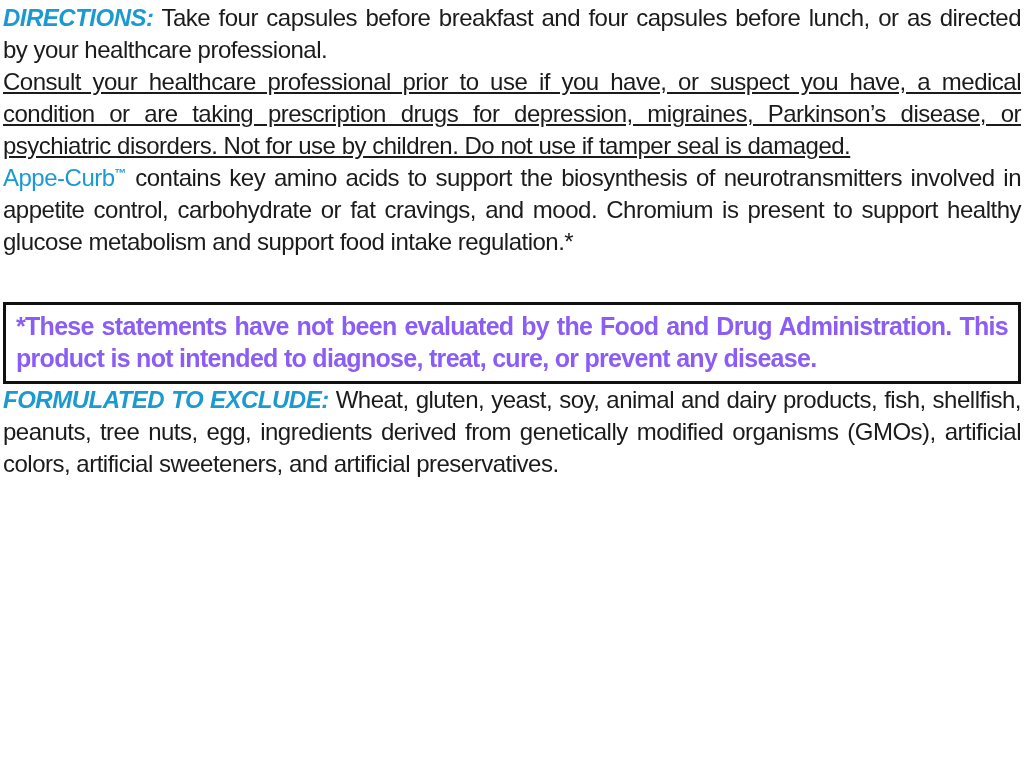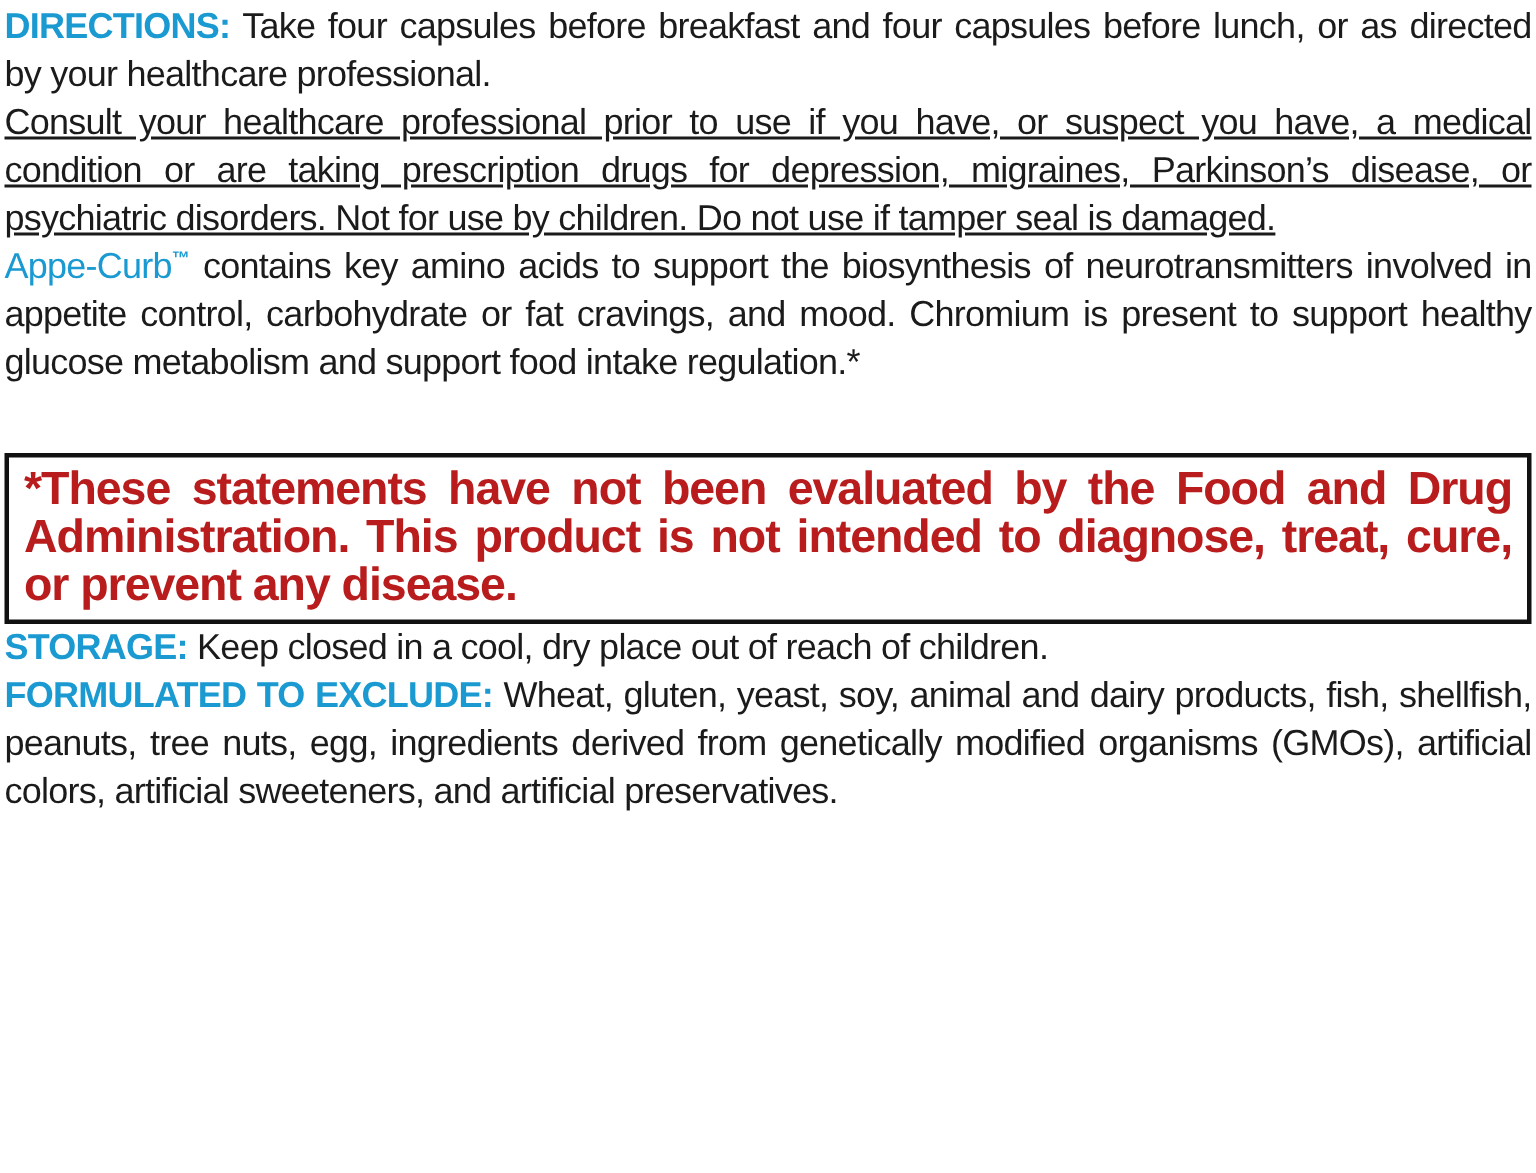--- a/index.html
+++ b/index.html
@@ -23,20 +23,21 @@
     background: #ffffff;
   }
   p.para {
     margin: 0;
     text-align: justify;
     text-align-last: left;
   }
   .hdr {
     font-weight: bold;
     color: var(--accent, #1b9ad2);
+    font-style: italic;
   }
   .brand {
     font-weight: normal;
     color: var(--accent, #1b9ad2);
   }
   .brand-tm {
     font-weight: bold;
     color: var(--accent, #1b9ad2);
     font-size: 12px;
     vertical-align: super;
@@ -46,22 +47,22 @@
   .gap-consult     { margin-top: 46px; text-decoration: underline; }
   .gap-product     { margin-top: 48px; }
   .gap-disclaimer  { margin-top: 44px; }
   .gap-cautions    { margin-top: 44px; }
   .gap-storage     { margin-top: 48px; }
   .gap-formulated  { margin-top: 48px; }
   .disclaimer-box {
     border: 3px solid #111111;
     padding: 5px 10px 7px 10px;
     font-weight: bold;
-    color: #b91c1c;
-    font-size: 31px;
+    color: #8b5cf6;
+    font-size: 25px;
     letter-spacing: -0.7px;
     text-align: justify;
     text-align-last: left;
   }
 </style>
 </head>
 <body>
 
 <div class="label-panel">
 
@@ -77,23 +78,19 @@
   <p class="para gap-product">
     <span class="brand">Appe-Curb</span><span class="brand-tm">™</span>
     <span>contains key amino acids to support the biosynthesis of neurotransmitters involved in appetite control, carbohydrate or fat cravings, and mood. Chromium is present to support healthy glucose metabolism and support food intake regulation.*</span>
   </p>
 
   <div class="disclaimer-box gap-disclaimer">
     <span>*These statements have not been evaluated by the Food and Drug Administration. This product is not intended to diagnose, treat, cure, or prevent any disease.</span>
   </div>
 
 
-  <p class="para gap-storage">
-    <span class="hdr">STORAGE:</span>
-    <span>Keep closed in a cool, dry place out of reach of children.</span>
-  </p>
 
   <p class="para gap-formulated">
     <span class="hdr">FORMULATED TO EXCLUDE:</span>
     <span>Wheat, gluten, yeast, soy, animal and dairy products, fish, shellfish, peanuts, tree nuts, egg, ingredients derived from genetically modified organisms (GMOs), artificial colors, artificial sweeteners, and artificial preservatives.</span>
   </p>
 
 </div>
 
 </body></html>

